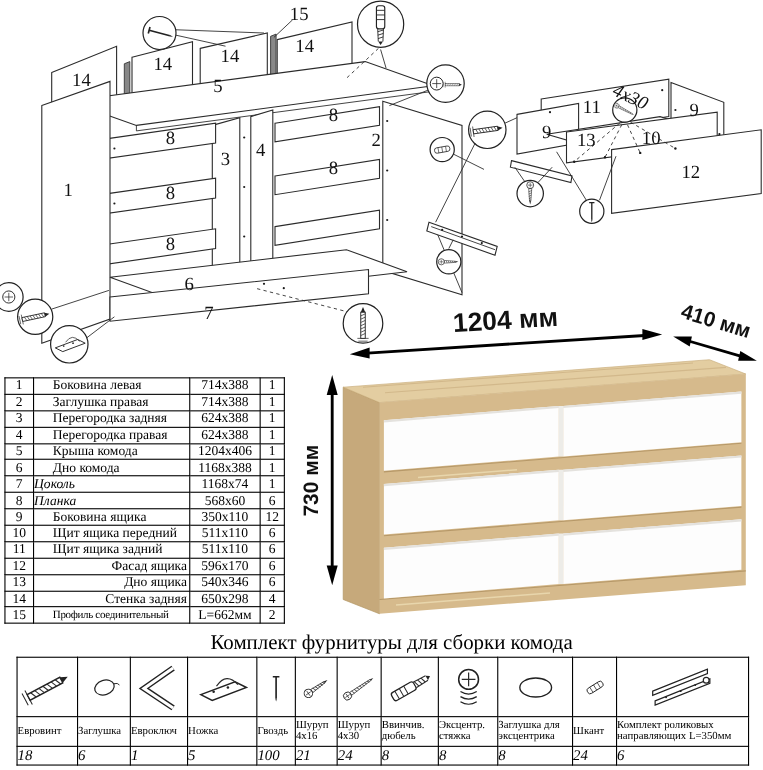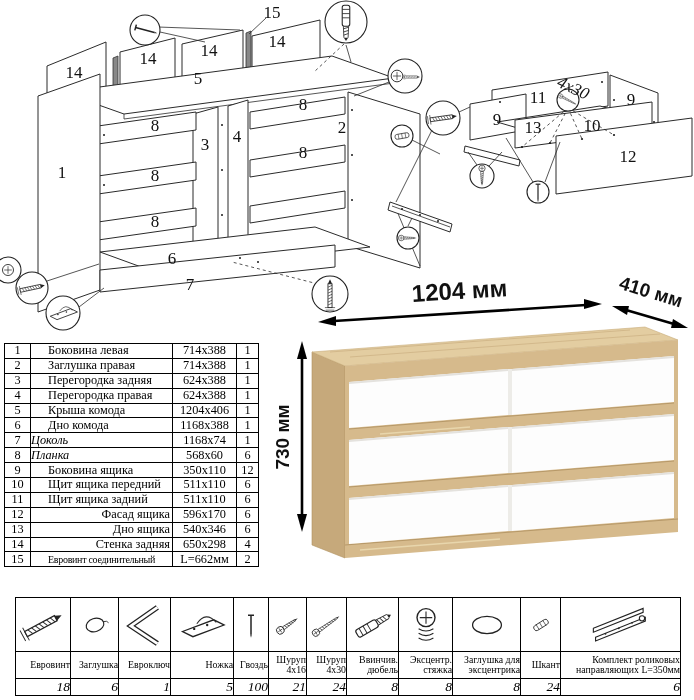--- a/index.html
+++ b/index.html
@@ -20,21 +20,21 @@
                   padding:0 2px;overflow:hidden;white-space:nowrap;}
   #parts-table td.c{text-align:center;padding:0;}
   #parts-table td.nm{padding-left:17px;}
   #parts-table tr.ind1 td.nm{padding-left:0;font-style:italic;}
   #parts-table tr.ind2 td.nm{padding-left:9px;text-align:right;}
   #parts-table tr.small td.nm{font-size:10px;letter-spacing:-0.3px;}
   
   #hw-title{position:absolute;left:0;top:574px;width:694px;text-align:center;
             font-size:19px;padding-left:18px;box-sizing:border-box;}
   #hw-table{position:absolute;left:15px;top:597px;border-collapse:collapse;table-layout:fixed;}
-  #hw-table td{border:1.4px solid #000;text-align:right;vertical-align:middle;padding:0;overflow:hidden;}
+  #hw-table td{border:1.4px solid #000;text-align:left;vertical-align:middle;padding:0;overflow:hidden;}
   #hw-table tr.icons td{height:53px;}
   #hw-table tr.names td{height:26px;font-size:9.8px;line-height:1.04;}
   #hw-table tr.qtys td{height:15px;font-size:13.5px;font-style:italic;}
   .icn{display:block;margin:0 auto;}
 </style>
 </head>
 <body>
 <div id="page">
 
 <svg id="diagram-svg" width="694" height="575" viewBox="0 0 694 575">
@@ -401,27 +401,28 @@
           <td class="c">6</td>
         </tr>
     <tr class="ind2">
           <td class="c">14</td>
           <td class="nm">Стенка задняя</td>
           <td class="c">650x298</td>
           <td class="c">4</td>
         </tr>
     <tr class="small">
           <td class="c">15</td>
-          <td class="nm">Евровинт соединительный</td>
+          <td class="nm">Профиль соединительный</td>
           <td class="c">L=662мм</td>
           <td class="c">2</td>
         </tr>
   </tbody>
 </table>
 
+<div id="hw-title">Комплект фурнитуры для сборки комода</div>
 
 <table id="hw-table">
   <colgroup>
     <col style="width:55px">
         <col style="width:48px">
         <col style="width:52px">
         <col style="width:63px">
     <col style="width:35px">
         <col style="width:38px">
         <col style="width:40px">

